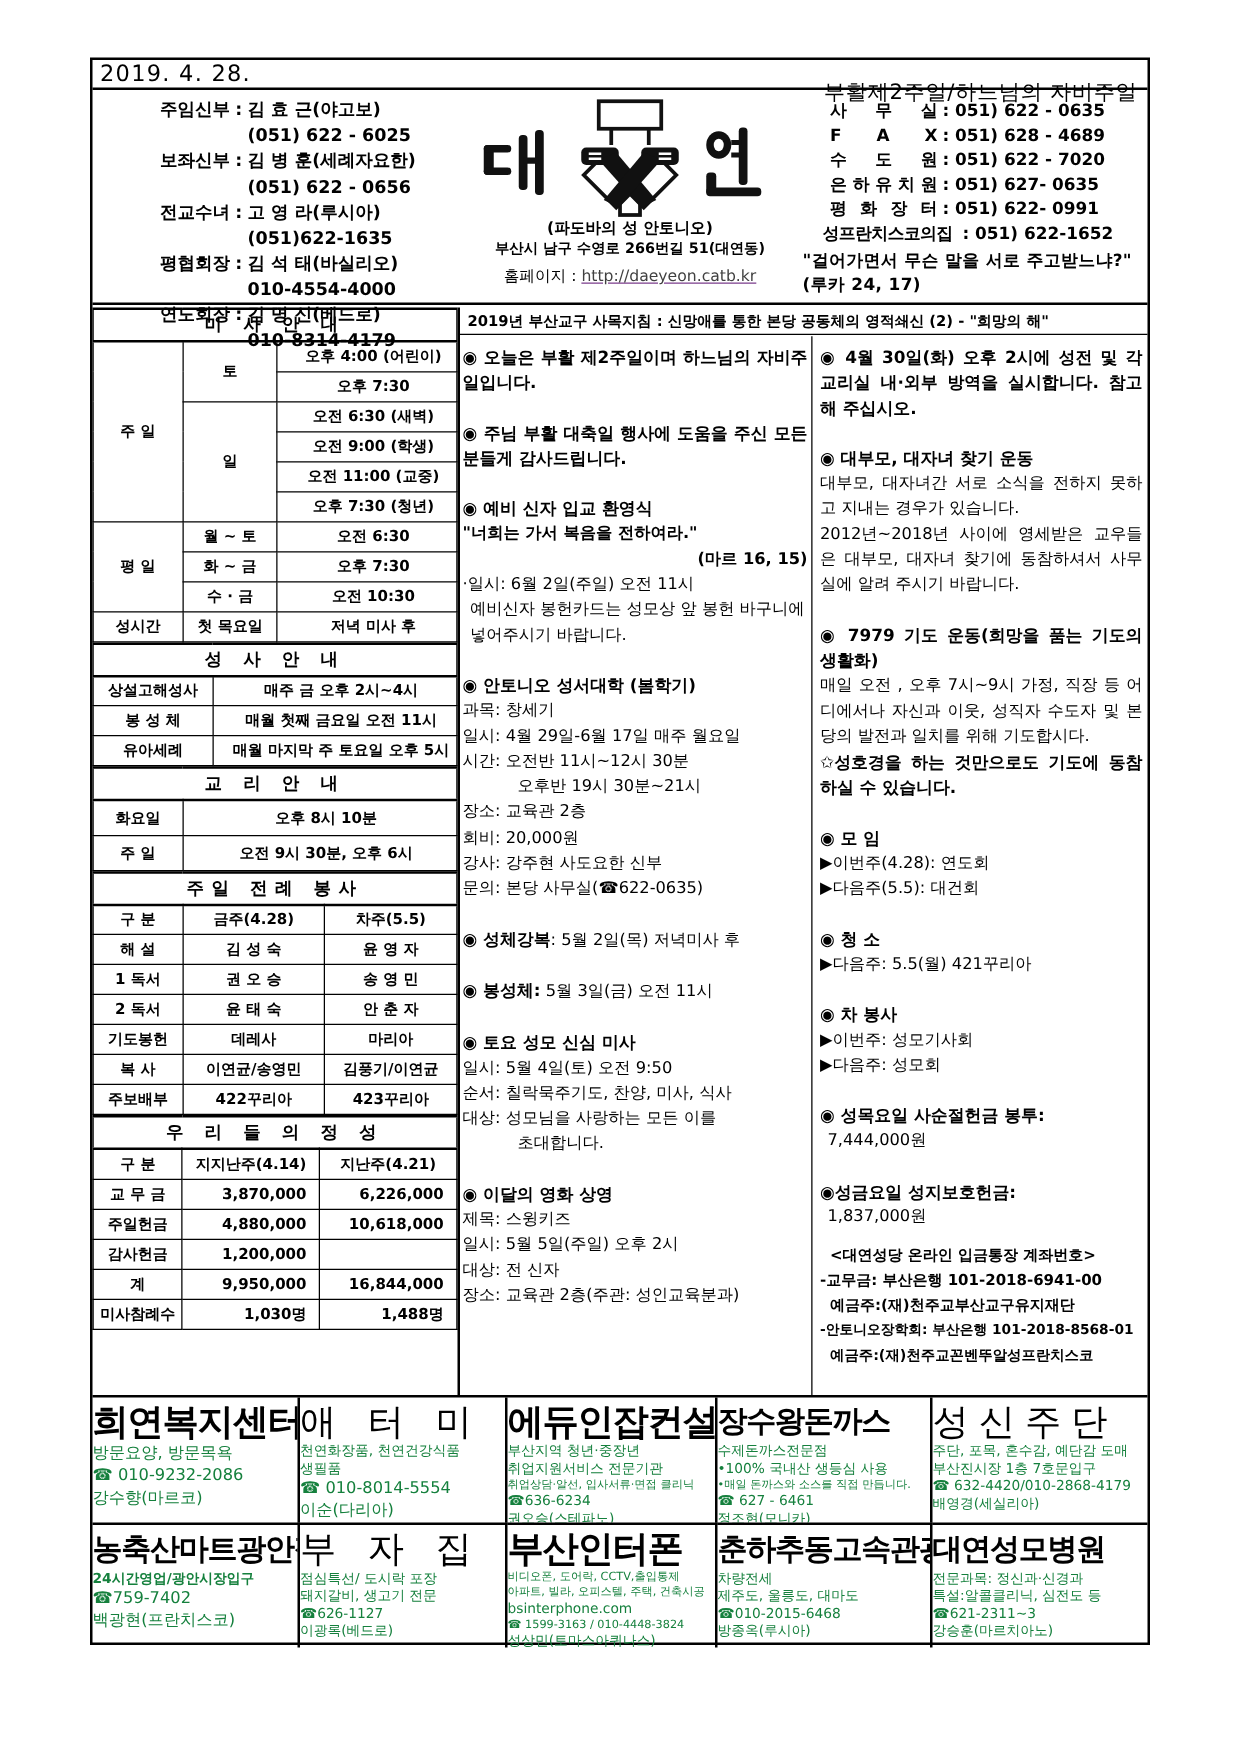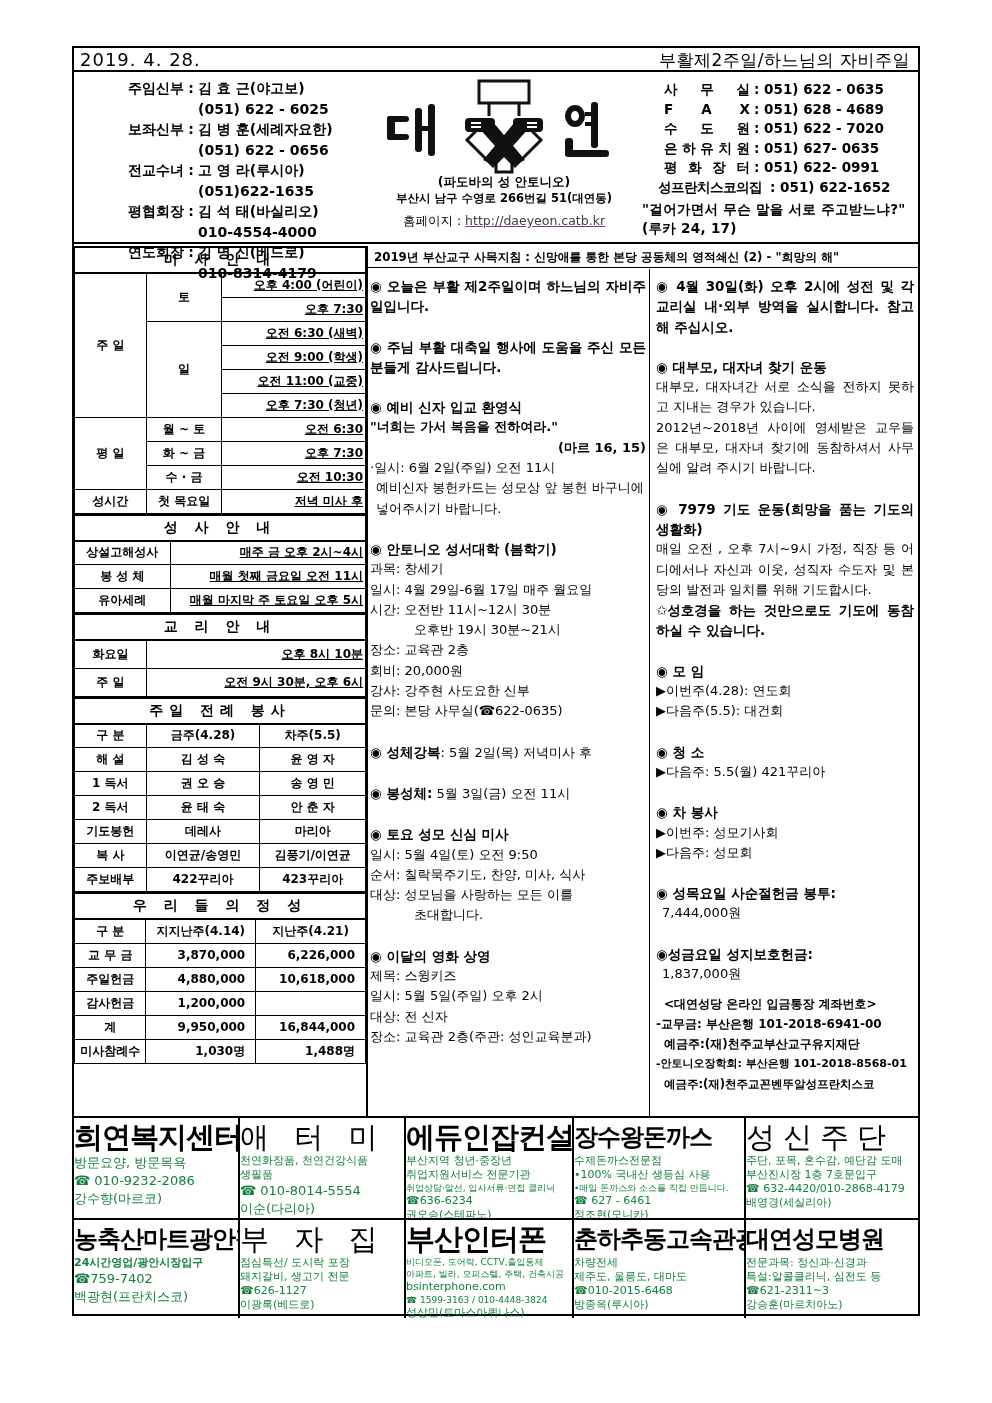--- a/index.html
+++ b/index.html
@@ -4,21 +4,21 @@
 <style>
   * { box-sizing: border-box; margin: 0; padding: 0; }
   html, body { width: 992px; height: 1403px; background: #fff; }
   body { font-family: "DejaVu Sans", sans-serif; color: #000; position: relative; overflow: hidden; }
 
   .page { position: absolute; left: 72px; top: 46px; width: 848px; height: 1270px; border: 2px solid #000; }
 
   
   .topbar { position: absolute; left: 0; top: 0; width: 844px; height: 24px; border-bottom: 2px solid #000; }
   .topbar .date { position: absolute; left: 6px; top: 1px; font-size: 18px; letter-spacing: 1px; font-family: "DejaVu Sans", sans-serif; font-weight: normal; }
-  .topbar .title { position: absolute; right: 8px; top: 1px; font-size: 17px; letter-spacing: 0.5px; }
+  .topbar .title { position: absolute; right: 8px; top: 14px; font-size: 17px; letter-spacing: 0.5px; }
 
   
   .header { position: absolute; left: 0; top: 26px; width: 844px; height: 170px; border-bottom: 2px solid #000; }
   .staff { position: absolute; left: 26px; top: 4px; font-size: 14px; font-weight: bold; line-height: 20.5px; }
   .staff .row { display: flex; }
   .staff .role { width: 84px; text-align: right; }
   .staff .colon { width: 14px; text-align: center; }
   .staff .phone { padding-left: 98px; }
 
   .logo { position: absolute; left: 300px; top: 0; width: 260px; height: 170px; text-align: center; }
@@ -32,21 +32,21 @@
   .contacts .row { display: flex; }
   .contacts .lbl { width: 112px; display: flex; justify-content: space-between; padding-left: 22px; padding-right: 4px; }
   .contacts .lbl.wide { padding-left: 16px; width: 128px; justify-content: flex-start; letter-spacing: -0.5px; }
   .contacts .quote { font-size: 13.5px; margin-top: 3px; line-height: 19px; letter-spacing: 0.3px; }
 
   
   .leftcol { position: absolute; left: 0; top: 198px; width: 292px; }
   table.grid { border-collapse: collapse; width: 292px; font-size: 12px; font-weight: bold; }
   table.grid td { border: 1px solid #000; height: 24px; text-align: center; padding: 0 2px; }
   table.grid td.sec { font-size: 14px; letter-spacing: 6px; height: 26px; border-top: 2px solid #000; border-bottom: 2px solid #000; }
-  table.grid td.l { text-align: right; padding-left: 12px; text-decoration: underline; }
+  table.grid td.l { text-align: center; padding-left: 12px; }
   table.grid td.r { text-align: right; padding-right: 10px; }
 
   .divider-v { position: absolute; left: 292px; top: 198px; width: 2px; height: 870px; background: #000; }
 
   
   .banner { position: absolute; left: 294px; top: 198px; width: 550px; height: 22px; border-bottom: 1px solid #000; font-size: 11.8px; font-weight: bold; padding-left: 6px; line-height: 22px; white-space: nowrap; }
   .midcol { position: absolute; left: 296px; top: 228px; width: 276px; font-size: 13px; line-height: 20.3px; }
   .colsep { position: absolute; left: 575px; top: 221px; width: 1px; height: 847px; background: #000; }
   .rightcol { position: absolute; left: 582px; top: 228px; width: 258px; font-size: 13px; line-height: 20.3px; }
   .item-h { font-weight: bold; font-size: 13.5px; }

